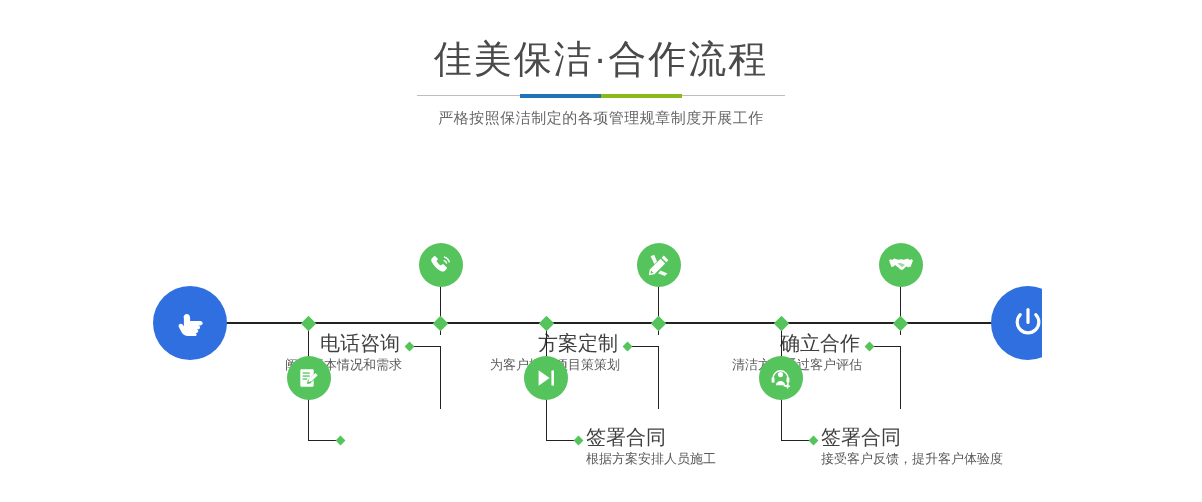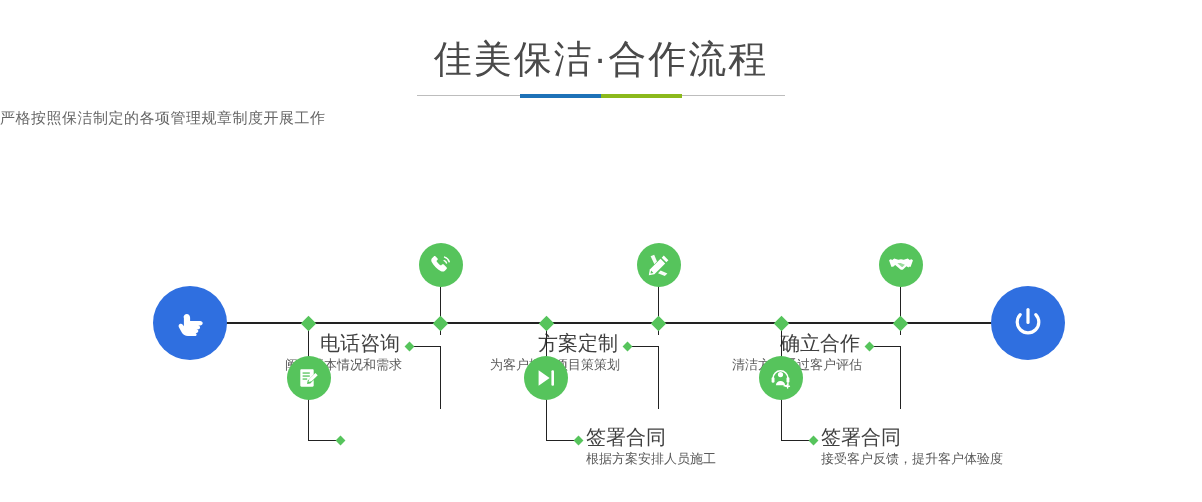--- a/index.html
+++ b/index.html
@@ -9,21 +9,20 @@
   }
   body {
     font-family: "Liberation Sans", "DejaVu Sans", sans-serif;
   }
   #page {
     position: relative;
     width: 1042px;
     height: 502px;
     background: #ffffff;
     overflow: hidden;
-    padding-left: 28px;
   }
 
   
   #header {
     position: absolute;
     left: 0;
     top: 0;
     width: 1202px;
     height: 140px;
   }
@@ -69,21 +68,21 @@
     top: 0;
     width: 81px;
     height: 4px;
     background: #8bb91c;
   }
   #subtitle {
     position: absolute;
     left: 0;
     top: 106px;
     width: 1202px;
-    text-align: left;
+    text-align: center;
     font-size: 15px;
     line-height: 24px;
     color: #666666;
     letter-spacing: 0.5px;
     white-space: nowrap;
   }
 
   
   #timeline {
     position: absolute;

